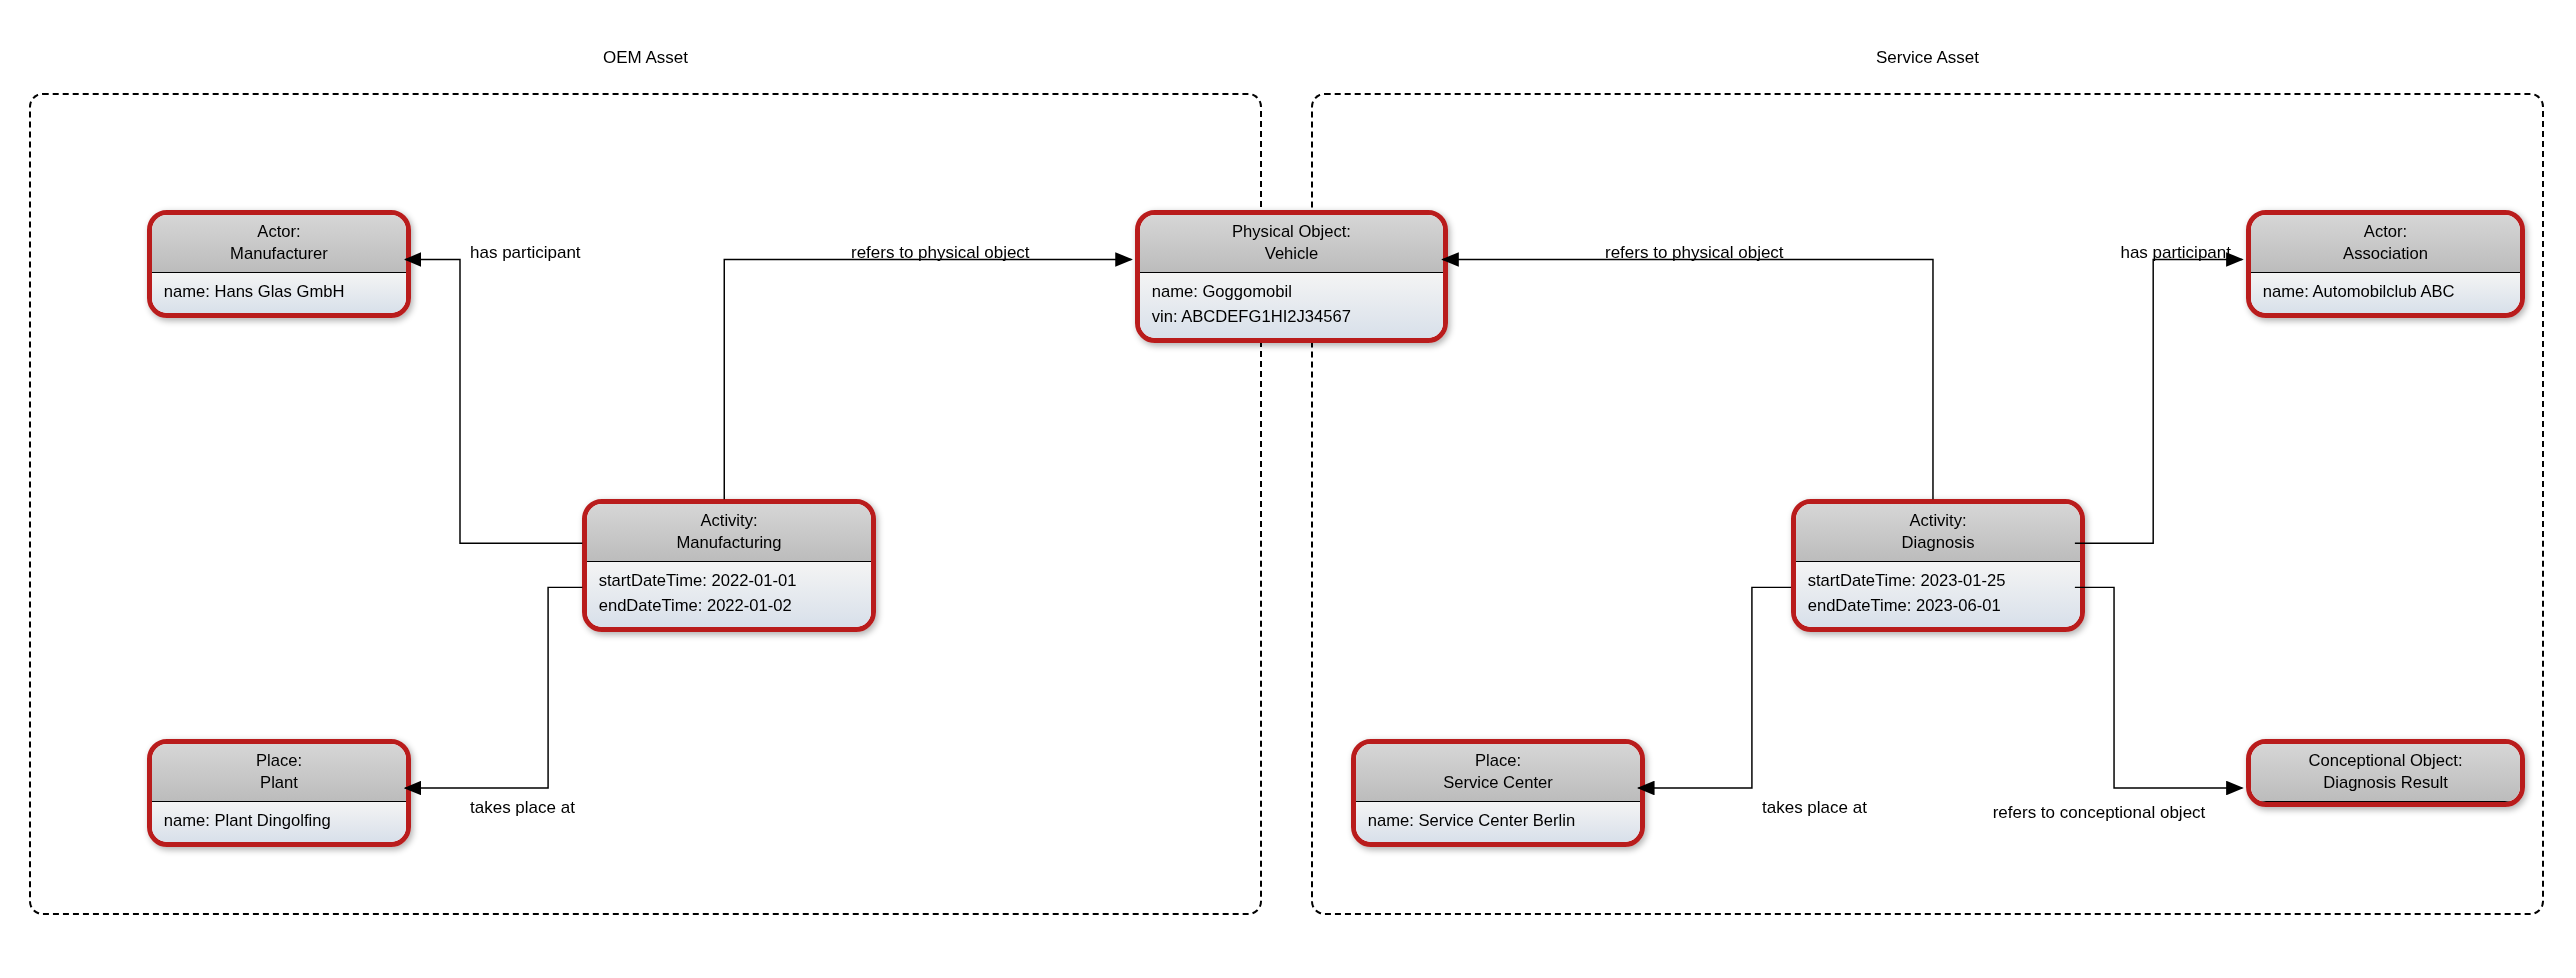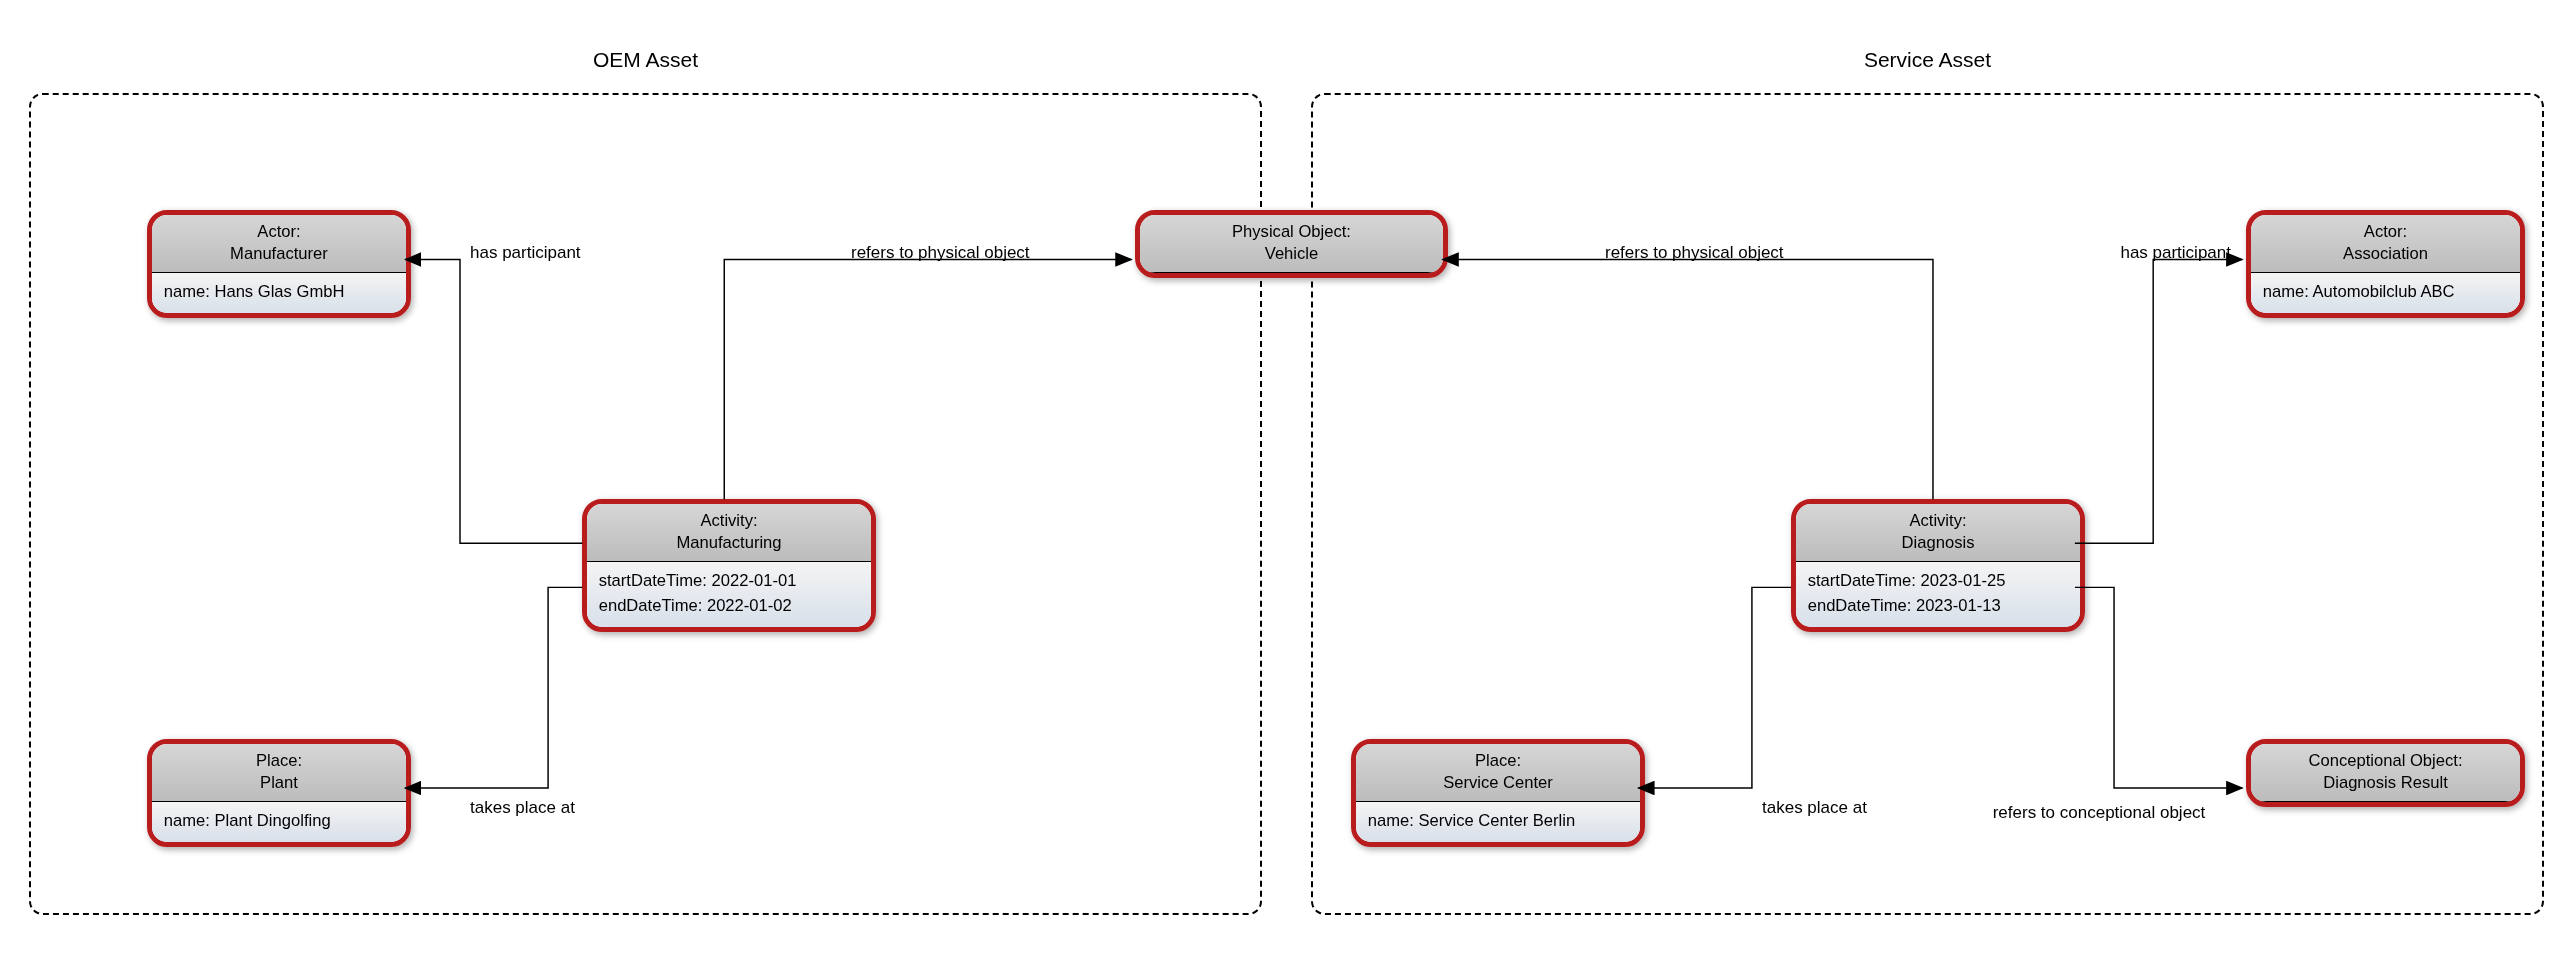--- a/index.html
+++ b/index.html
@@ -17,21 +17,21 @@
     position: absolute;
     border: 2px dashed #000;
     border-radius: 13.7px;
     box-sizing: border-box;
   }
   .asset-title {
     position: absolute;
     top: -47px;
     width: 100%;
     text-align: center;
-    font-size: 21px;
+    font-size: 17px;
   }
   .node {
     position: absolute;
     border: 5px solid #b91c1c;
     border-radius: 20px;
     overflow: hidden;
     box-shadow: 2px 2.9px 5.9px rgba(0,0,0,0.3);
   }
   .node-header {
     background: linear-gradient(to bottom, #d6d6d6, #bcbcbc);
@@ -97,40 +97,44 @@
   <div class="node-body">
     <div>name: Plant Dingolfing</div>
   </div>
 </div>
 
 <div class="node" style="left:1135px; top:210px; width:303px;">
   <div class="node-header">
     <div>Physical Object:</div>
     <div>Vehicle</div>
   </div>
+  <div class="node-body">
+    <div>name: Goggomobil</div>
+    <div>vin: ABCDEFG1HI2J34567</div>
+  </div>
 </div>
 
 <div class="node" style="left:2246px; top:210px; width:269px;">
   <div class="node-header">
     <div>Actor:</div>
     <div>Association</div>
   </div>
   <div class="node-body">
     <div>name: Automobilclub ABC</div>
   </div>
 </div>
 
 <div class="node" style="left:1791px; top:499px; width:284px;">
   <div class="node-header">
     <div>Activity:</div>
     <div>Diagnosis</div>
   </div>
   <div class="node-body">
     <div>startDateTime: 2023-01-25</div>
-    <div>endDateTime: 2023-01-13</div>
+    <div>endDateTime: 2023-06-01</div>
   </div>
 </div>
 
 <div class="node" style="left:1351px; top:739px; width:284px;">
   <div class="node-header">
     <div>Place:</div>
     <div>Service Center</div>
   </div>
   <div class="node-body">
     <div>name: Service Center Berlin</div>

